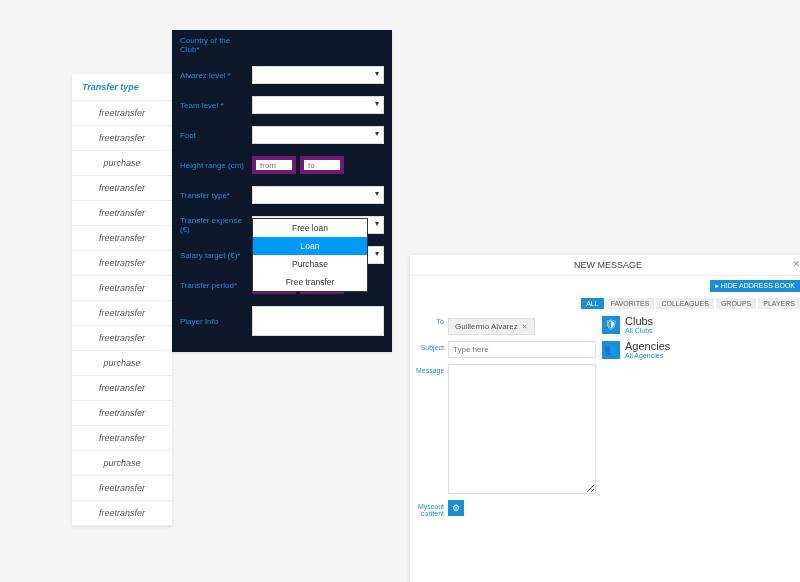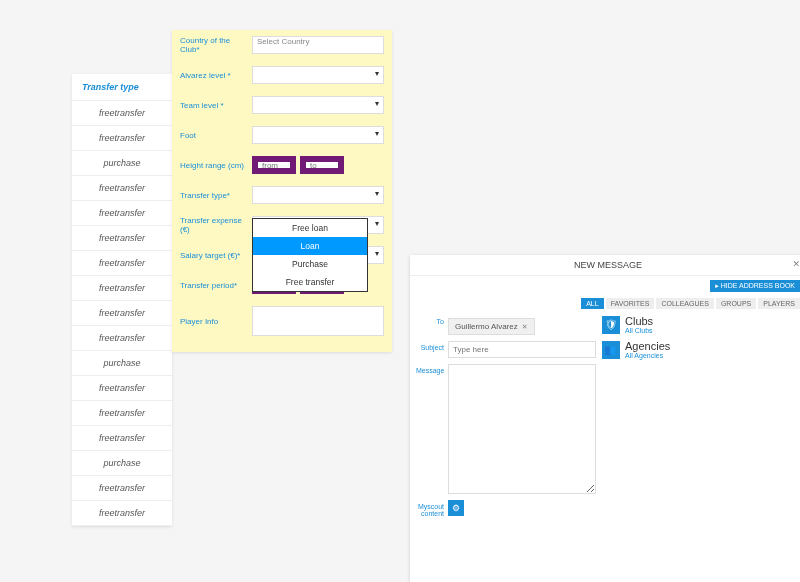--- a/index.html
+++ b/index.html
@@ -2,27 +2,27 @@
 <html><head>
 <meta charset="utf-8">
 <style>
 * { box-sizing: border-box; margin: 0; padding: 0; font-family: Arial, sans-serif; }
 body { width: 800px; height: 582px; background: #f5f5f5; position: relative; overflow: hidden; }
 
 .sidebar-panel { position: absolute; left: 72px; top: 74px; width: 100px; background: #fff; box-shadow: 0 1px 3px rgba(0,0,0,0.1); font-style: italic; }
 .sidebar-header { font-size: 9px; font-weight: bold; color: #1a8fd8; padding: 8px 10px; border-bottom: 1px solid #eee; }
 .sidebar-item { font-size: 9px; color: #555; padding: 7px 10px; border-bottom: 1px solid #eee; text-align: center; }
 
-.form-panel { position: absolute; left: 172px; top: 30px; width: 220px; background: #fef9c3; box-shadow: 0 1px 3px rgba(0,0,0,0.1); padding-bottom: 10px; }
+.form-panel { position: absolute; left: 172px; top: 30px; width: 220px; background: #0f172a; box-shadow: 0 1px 3px rgba(0,0,0,0.1); padding-bottom: 10px; }
 .form-row { display: flex; align-items: center; padding: 6px 8px; }
 .form-label { font-size: 8px; color: #1a8fd8; width: 72px; flex-shrink: 0; }
 .form-select { flex: 1; height: 18px; border: 1px solid #ddd; font-size: 8px; color: #888; padding: 0 4px; background: #fff; position: relative; }
 .form-select.caret::after { content: '▾'; position: absolute; right: 4px; top: 2px; font-size: 8px; color: #333; }
 .range-inputs { flex: 1; display: flex; gap: 4px; }
-.range-input { width: 44px; height: 18px; border: 6px solid #701a75; font-size: 8px; color: #888; padding: 0 4px; }
+.range-input { width: 44px; height: 18px; border: 4px solid #701a75; font-size: 8px; color: #888; padding: 0 4px; }
 .dropdown-open { position: absolute; left: 252px; top: 218px; width: 116px; background: #fff; border: 1px solid #333; z-index: 5; text-align: center; }
 .dropdown-opt { font-size: 8.5px; padding: 4px 6px; color: #333; }
 .dropdown-opt.sel { background: #0099ff; color: #fff; }
 
 .msg-panel { position: absolute; left: 372px; top: 255px; width: 396px; height: 350px; background: #fff; box-shadow: 0 1px 4px rgba(0,0,0,0.15); margin-left: 38px; }
 .msg-header { font-size: 9px; color: #444; text-align: center; padding: 5px 0; border-bottom: 1px solid #eee; position: relative; }
 .msg-close { position: absolute; right: 6px; top: 4px; font-size: 9px; color: #888; cursor: pointer; }
 .msg-toolbar { display: flex; justify-content: flex-end; align-items: center; gap: 3px; padding: 4px 6px; }
 .hide-addr { font-size: 7px; background: #1a8fd8; color: #fff; padding: 2px 5px; }
 .tabrow { display: flex; justify-content: flex-end; gap: 2px; padding: 2px 6px 6px; }
@@ -67,21 +67,20 @@
   <div class="sidebar-item">freetransfer</div>
   <div class="sidebar-item">freetransfer</div>
   <div class="sidebar-item">purchase</div>
   <div class="sidebar-item">freetransfer</div>
   <div class="sidebar-item">freetransfer</div>
 </div>
 
 <div class="form-panel">
   <div class="form-row">
     <div class="form-label">Country of the Club*</div>
-    <div class="form-select">Select Country</div>
   </div>
   <div class="form-row">
     <div class="form-label">Alvarez level *</div>
     <div class="form-select caret"></div>
   </div>
   <div class="form-row">
     <div class="form-label">Team level *</div>
     <div class="form-select caret"></div>
   </div>
   <div class="form-row">

